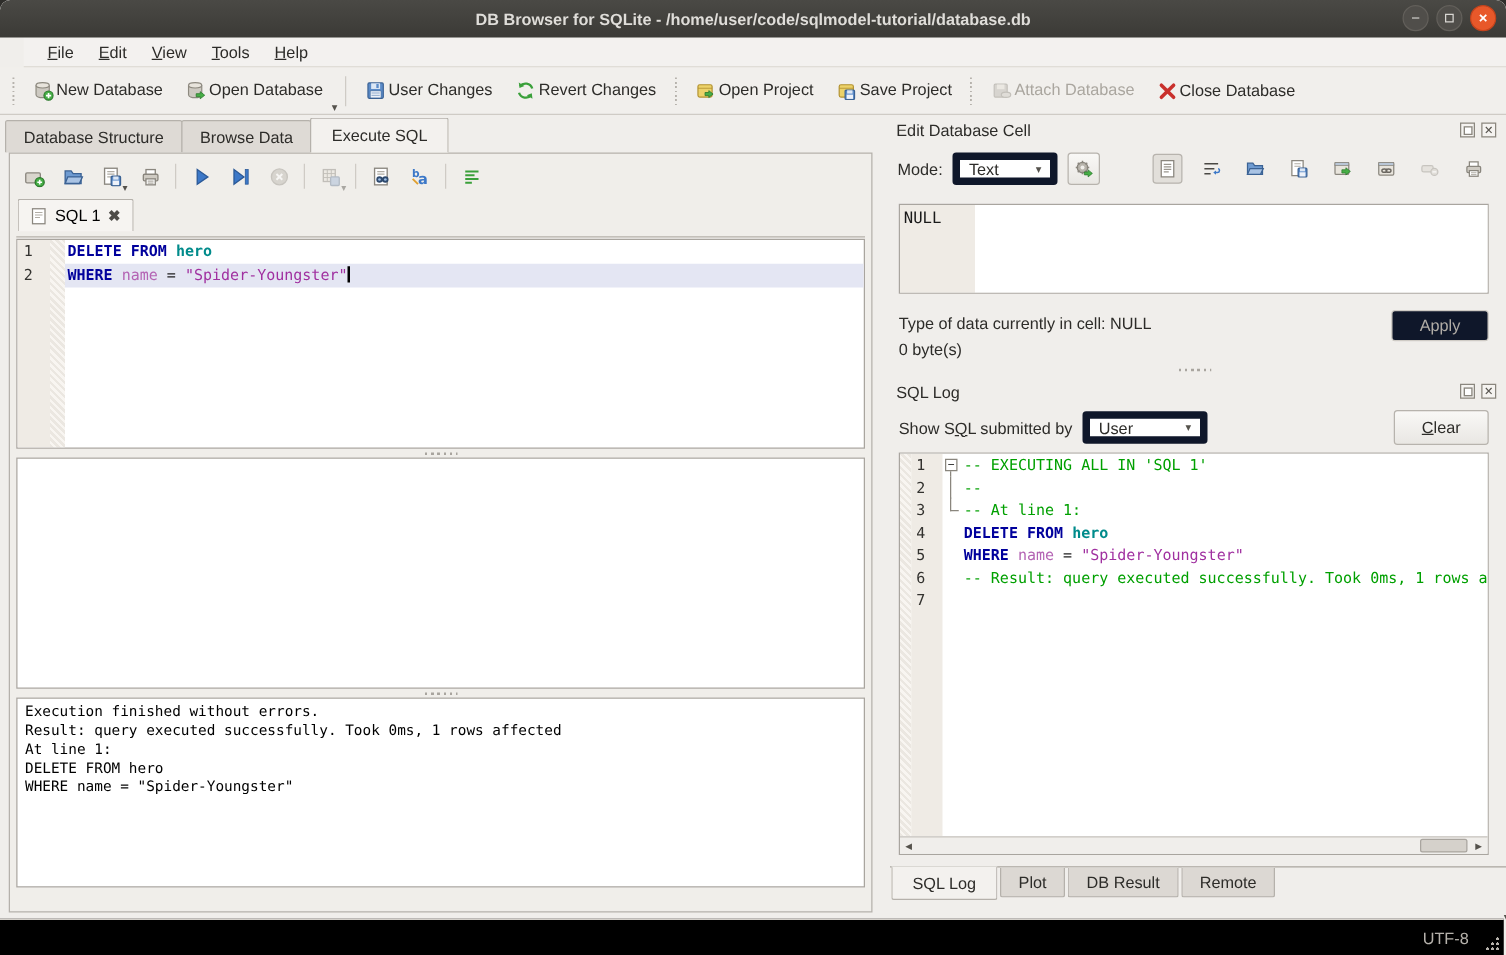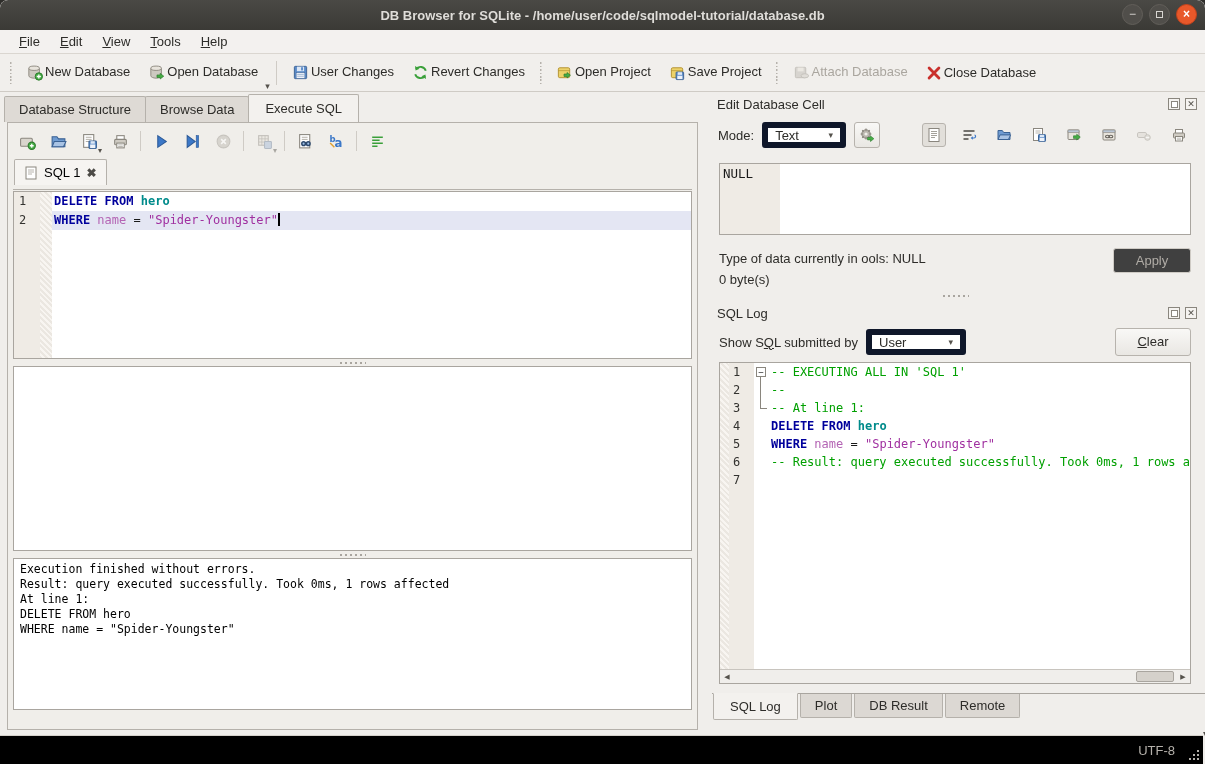--- a/index.html
+++ b/index.html
@@ -8,21 +8,21 @@
 
   
   .titlebar{height:30px;background:linear-gradient(#4a4945,#3b3a36);display:flex;align-items:center;justify-content:center;position:relative;border-radius:8px 8px 0 0;}
   .titlebar .tt{color:#dfddd9;font-size:13px;font-weight:bold;}
   .winbtns{position:absolute;right:8px;top:4px;display:flex;gap:6px;}
   .wbtn{width:21px;height:21px;border-radius:50%;background:#504e4a;border:1px solid #625f5a;color:#d8d6d2;font-size:12px;line-height:19px;text-align:center;}
   .wbtn.close{background:#e8582a;border-color:#c4431c;color:#fff;font-weight:bold;}
   .wbtn .mx{display:inline-block;width:7px;height:7px;border:1px solid #d8d6d2;margin-top:6px;}
 
   
-  .menubar{height:24px;background:#f3f1ef;border-bottom:1px solid #dad6d0;display:flex;align-items:center;padding-left:10px;gap:2px;}
+  .menubar{height:24px;background:#f3f1ef;border-bottom:1px solid #dad6d0;display:flex;align-items:center;padding-left:10px;gap:2px;margin-left:19px;}
   .menu-item{font-size:13px;color:#2d2c29;padding:2px 9px;}
   .mn{text-decoration:underline;}
 
   
   .toolbar{height:38px;background:#f1efec;border-bottom:1px solid #cfcbc5;display:flex;align-items:center;padding:0 4px;}
   .grip{width:7px;height:22px;margin:0 3px;background:repeating-linear-gradient(#b6b2ac 0 1.5px,transparent 1.5px 3.5px);background-size:1.5px 100%;background-repeat:repeat-y;background-position:center;}
   .tsep{width:1px;height:24px;background:#cfcbc5;margin:0 6px;}
   .tbtn{display:flex;align-items:flex-start;gap:2px;padding:4px 8px;font-size:13px;color:#2d2c29;border:1px solid transparent;border-radius:3px;}
   .tbtn.disabled{color:#aaa69f;}
   .tbtn.disabled svg{opacity:.45;}
@@ -99,21 +99,21 @@
   .combo .ca{font-size:9px;color:#55524c;margin-left:10px;}
   .sqbtn{width:26px;height:26px;border:1px solid #b7b3ad;border-radius:3px;background:linear-gradient(#f9f8f6,#e9e7e3);display:flex;align-items:center;justify-content:center;}
   .cellicons{display:flex;align-items:center;gap:11px;margin-left:auto;padding-right:2px;}
   .cbtn{width:24px;height:24px;display:flex;align-items:center;justify-content:center;border:1px solid transparent;border-radius:3px;}
   .cbtn.pressed{background:#e2dfda;border-color:#b7b3ad;}
 
   .cellbox{display:flex;height:72px;border:1px solid #a9a59f;background:#fff;margin:8px 14px 0 13px;}
   .cellgut{width:60px;background:#efebe5;font-family:"DejaVu Sans Mono",monospace;font-size:12.5px;padding:2px 0 0 3px;color:#1a1a1a;}
   .cellinfo{padding:13px 14px 0 13px;display:flex;}
   .cellinfo .txt{font-size:13px;color:#2d2c29;line-height:21px;}
-  .applybtn{margin-left:auto;align-self:flex-start;width:78px;height:25px;border:1px solid #cfcbc5;border-radius:3px;background:#404040;color:#b0aca6;font-size:13px;text-align:center;line-height:23px;}
+  .applybtn{margin-left:auto;align-self:flex-start;width:78px;height:25px;border:1px solid #cfcbc5;border-radius:3px;background:#0f172a;color:#b0aca6;font-size:13px;text-align:center;line-height:23px;}
   .clearbtn{margin-left:auto;width:76px;height:28px;border:1px solid #b7b3ad;border-radius:3px;background:linear-gradient(#f9f8f6,#e9e7e3);color:#2d2c29;font-size:13px;text-align:center;line-height:26px;}
 
   .filterrow{display:flex;align-items:center;padding:4px 14px 6px 13px;gap:8px;}
 
   .loggroup{position:relative;margin:0 14px 0 13px;border:1px solid #a9a59f;background:#fff;height:322px;}
   .logbox{position:absolute;left:0;right:0;top:0;bottom:14px;background:#fff;overflow:hidden;font-family:"DejaVu Sans Mono",monospace;}
   .logbox .crow{height:18px;line-height:18px;}
   .hscroll{position:absolute;left:0;right:0;bottom:0;height:14px;background:#f0eeeb;border-top:1px solid #c8c4be;display:flex;align-items:center;}
   .harrow{width:14px;text-align:center;font-size:7px;color:#55524c;flex:none;}
   .htrack{flex:1;position:relative;height:100%;}
@@ -465,21 +465,21 @@
         </div>
       </div>
 
       <div class="cellbox">
         <div class="cellgut">NULL</div>
         <div style="flex:1;background:#fff;"></div>
       </div>
 
       <div class="cellinfo">
         <div class="txt">
-          <div>Type of data currently in ools: NULL</div>
+          <div>Type of data currently in cell: NULL</div>
           <div>0 byte(s)</div>
         </div>
         <div class="applybtn">Apply</div>
       </div>
 
       <div class="splitter" style="height:12px;">
           <div class="sdots"></div>
         </div>
 
       <div class="dockhead">

